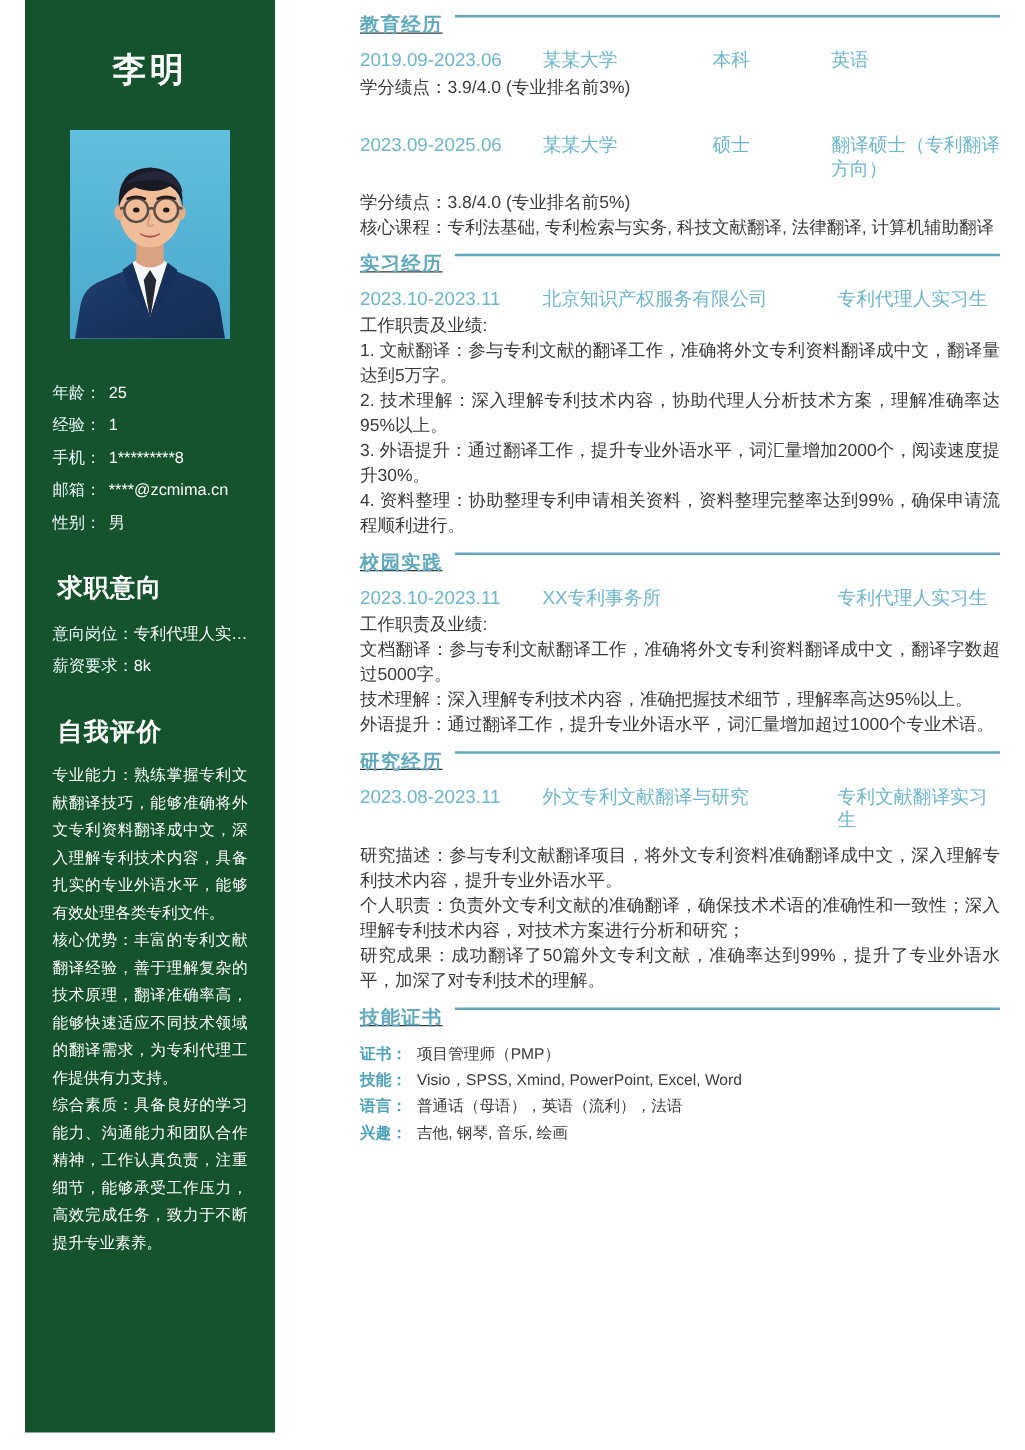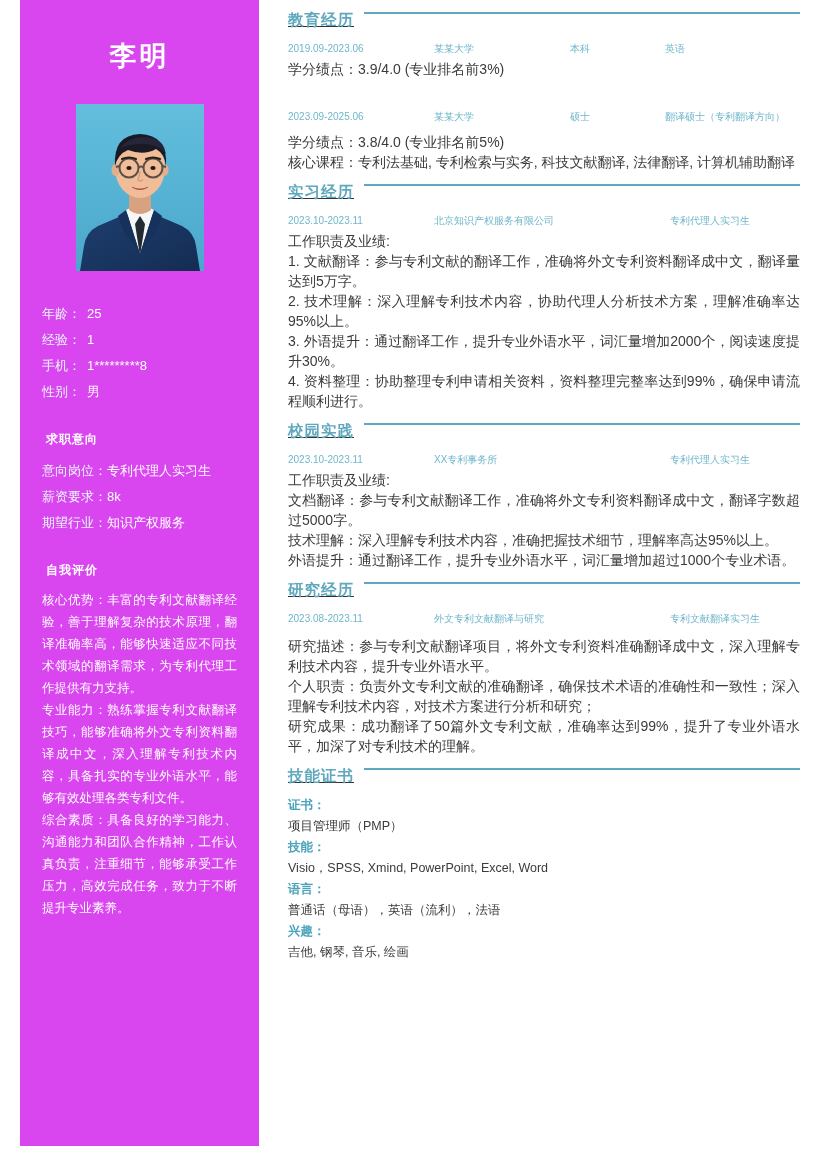--- a/index.html
+++ b/index.html
@@ -20,23 +20,23 @@
     height: 1160px;
     background: #ffffff;
     overflow: hidden;
   }
 
   
   .sidebar {
     position: absolute;
     left: 20px;
     top: 0px;
-    width: 239px;
+    width: 200px;
     height: 1146px;
-    background: #d946ef;
+    background: #14532d;
     box-sizing: border-box;
     padding: 0 22px;
   }
   .sidebar-name {
     text-align: center;
     color: #ffffff;
     font-size: 27px;
     font-weight: bold;
     letter-spacing: 3px;
     padding-top: 40px;
@@ -70,21 +70,21 @@
   }
   .info-value {
     color: #ffffff;
     flex: 1 1 auto;
     overflow: hidden;
     text-overflow: ellipsis;
   }
 
   .side-heading {
     color: #ffffff;
-    font-size: 12px;
+    font-size: 20px;
     font-weight: bold;
     letter-spacing: 1px;
     margin: 26px 0 10px 4px;
   }
 
   .kv-row {
     color: #ffffff;
     font-size: 13px;
     line-height: 26px;
     white-space: nowrap;
@@ -130,21 +130,21 @@
     background: #5fa8bd;
     margin-left: 10px;
     margin-top: 2px;
   }
 
   .entry { margin-bottom: 6px; }
   .entry-head {
     display: flex;
     align-items: flex-start;
     color: #6fb6cb;
-    font-size: 10px;
+    font-size: 15px;
     line-height: 19px;
     margin-bottom: 1px;
   }
   .eh-date { flex: 0 0 146px; }
   .eh-org  { flex: 0 0 136px; }
   .eh-mid  { flex: 0 0 95px; }
   .eh-last { flex: 1 1 auto; }
 
   .entry-head.exp .eh-date { flex: 0 0 146px; }
   .entry-head.exp .eh-org  { flex: 1 1 auto; }
@@ -157,21 +157,20 @@
     text-align: justify;
   }
   .body-text p { margin: 0; }
 
   .skills-list { margin-top: 2px; }
   .skill-row {
     display: flex;
     align-items: baseline;
     font-size: 12.5px;
     line-height: 21px;
-    flex-direction: column;
   }
   .skill-label {
     color: #4ba3bb;
     font-weight: bold;
     flex: 0 0 auto;
     margin-right: 8px;
   }
   .skill-value { color: #3b3b3b; flex: 1 1 auto; }
 </style>
 </head>
@@ -249,42 +248,43 @@
       </div>
       <div class="info-row">
         <span class="info-label">经验：</span>
         <span class="info-value">1</span>
       </div>
       <div class="info-row">
         <span class="info-label">手机：</span>
         <span class="info-value">1*********8</span>
       </div>
       <div class="info-row">
+        <span class="info-label">邮箱：</span>
+        <span class="info-value">****@zcmima.cn</span>
+      </div>
+      <div class="info-row">
         <span class="info-label">性别：</span>
         <span class="info-value">男</span>
       </div>
     </div>
 
     <div class="side-heading">求职意向</div>
     <div>
       <div class="kv-row">
         <span class="k">意向岗位：</span><span>专利代理人实习生</span>
       </div>
       <div class="kv-row">
         <span class="k">薪资要求：</span><span>8k</span>
       </div>
-      <div class="kv-row">
-        <span class="k">期望行业：</span><span>知识产权服务</span>
-      </div>
     </div>
 
     <div class="side-heading">自我评价</div>
     <div class="self-eval">
+      <p>专业能力：熟练掌握专利文献翻译技巧，能够准确将外文专利资料翻译成中文，深入理解专利技术内容，具备扎实的专业外语水平，能够有效处理各类专利文件。</p>
       <p>核心优势：丰富的专利文献翻译经验，善于理解复杂的技术原理，翻译准确率高，能够快速适应不同技术领域的翻译需求，为专利代理工作提供有力支持。</p>
-      <p>专业能力：熟练掌握专利文献翻译技巧，能够准确将外文专利资料翻译成中文，深入理解专利技术内容，具备扎实的专业外语水平，能够有效处理各类专利文件。</p>
       <p>综合素质：具备良好的学习能力、沟通能力和团队合作精神，工作认真负责，注重细节，能够承受工作压力，高效完成任务，致力于不断提升专业素养。</p>
     </div>
 
   </aside>
 
   <main class="main">
 
     <section class="section">
       <div class="section-header">
         <span class="section-title">教育经历</span>

